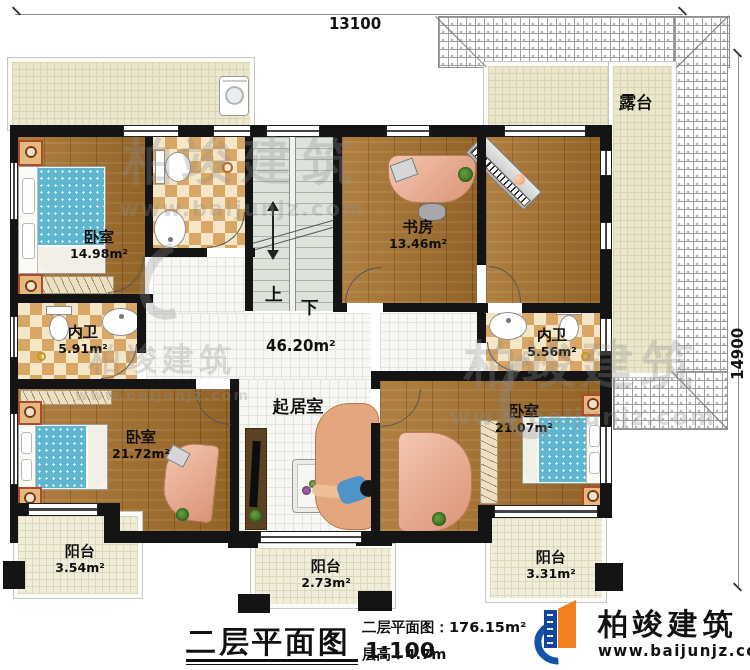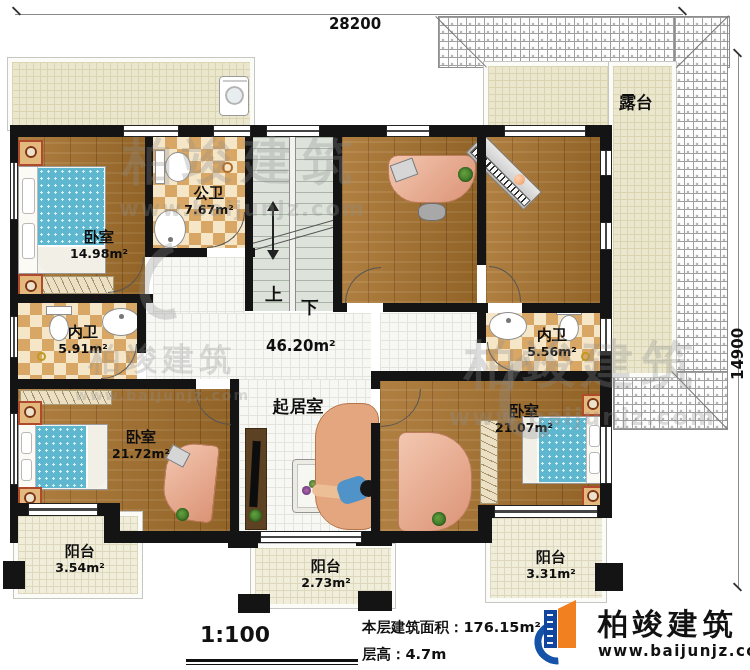--- a/index.html
+++ b/index.html
@@ -34,21 +34,21 @@
 .mon{position:absolute;background:linear-gradient(180deg,#9a9a9a,#3f3f3f);border:1px solid #2c2c2c}
 </style>
 </head>
 <body>
 
 <div id="plan">
 
   <i class="abs" style="left:15px;top:14px;width:668px;border-top:1px solid #8a8a8a"></i>
   <i class="tick" style="left:11px;top:10px;transform:rotate(45deg)"></i>
   <i class="tick" style="left:677px;top:10px;transform:rotate(45deg)"></i>
-  <div class="dim" style="left:310px;top:15px;width:90px;text-align:center">28200</div>
+  <div class="dim" style="left:310px;top:15px;width:90px;text-align:center">13100</div>
   <i class="abs" style="left:738px;top:55px;height:533px;border-left:1px solid #8a8a8a"></i>
   <i class="tick" style="left:732px;top:52px;transform:rotate(45deg)"></i>
   <i class="tick" style="left:732px;top:586px;transform:rotate(45deg)"></i>
   <div class="dim" style="left:712px;top:345px;width:52px;text-align:center;transform:rotate(-90deg)">14900</div>
 
   <div class="tiles" style="left:438px;top:16px;width:292px;height:52px"></div>
   <div class="tiles" style="left:674px;top:16px;width:54px;height:414px"></div>
   <div class="tiles" style="left:613px;top:371px;width:115px;height:59px"></div>
   <i class="abs" style="left:436px;top:16px;width:72px;border-top:1px solid #777;transform:rotate(45deg);transform-origin:0 0;z-index:3"></i>
   <i class="abs" style="left:729px;top:16px;width:74px;border-top:1px solid #777;transform:rotate(135deg);transform-origin:0 0;z-index:3"></i>
@@ -250,23 +250,23 @@
     <i class="abs" style="left:0;top:1px;width:16px;height:64px;background:#f1efe6;border-right:2px solid #fff;border-radius:4px 0 0 14px"></i>
   </div>
   <div class="furn sal" style="left:398px;top:432px;width:74px;height:100px;border-radius:8px 42px 42px 8px"></div>
   <div class="mon" style="left:412px;top:452px;width:36px;height:44px;transform:rotate(10deg)"></div>
   <i class="plant" style="left:432px;top:512px;width:14px;height:14px"></i>
 
   <div class="lbl" style="left:55px;top:228px;width:88px">
     <div class="nm">卧室</div>
     <div class="ar">14.98m²</div>
   </div>
-  <div class="lbl" style="left:178px;top:184px;width:62px">
-    <div class="nm">公卫</div>
-    <div class="ar">7.67m²</div>
+  <div class="lbl" style="left:385px;top:218px;width:66px">
+    <div class="nm">书房</div>
+    <div class="ar">13.46m²</div>
   </div>
   <div class="lbl" style="left:52px;top:323px;width:62px">
     <div class="nm">内卫</div>
     <div class="ar">5.91m²</div>
   </div>
   <div class="lbl" style="left:521px;top:326px;width:62px">
     <div class="nm">内卫</div>
     <div class="ar">5.56m²</div>
   </div>
   <div class="lbl" style="left:266px;top:337px;width:64px;font-size:15px">46.20m²</div>
@@ -301,26 +301,27 @@
     <div style="font-size:23px;letter-spacing:2px;margin-top:4px">www.baijunjz.com</div>
   </div>
   <div class="wm" style="left:35px;top:338px;width:255px">
     <div style="font-size:32px;letter-spacing:5px">柏竣建筑</div>
     <div style="font-size:14px;letter-spacing:2px;margin-top:5px">www.baijunjz.com</div>
   </div>
   <i class="wm" style="left:142px;top:238px;width:64px;height:84px;border:10px solid transparent;border-bottom-color:#8f8f8f;border-left-color:#8f8f8f;border-radius:50%;transform:rotate(30deg)"></i>
   <i class="wm" style="left:500px;top:348px;width:74px;height:92px;border:11px solid transparent;border-bottom-color:#8f8f8f;border-left-color:#8f8f8f;border-radius:50%;transform:rotate(18deg)"></i>
 
   <div class="abs" style="left:186px;top:622px;display:flex;align-items:flex-end;z-index:40">
+    <div style="font-size:30px;font-weight:900;letter-spacing:3px">二层平面图</div>
     <div style="font-size:22px;font-weight:700;margin-left:14px">1:100</div>
   </div>
   <i class="abs" style="left:186px;top:659px;width:172px;height:2.5px;background:#111;z-index:40"></i>
   <i class="abs" style="left:186px;top:664px;width:172px;height:1px;background:#111;z-index:40"></i>
   <div class="abs" style="left:362px;top:618px;font-size:14.5px;font-weight:700;z-index:40">
-    <div><span>本层建筑面积：</span><span>176.15m²</span></div>
+    <div><span>二层平面图：</span><span>176.15m²</span></div>
     <div style="margin-top:8px"><span>层高：</span><span>4.7m</span></div>
   </div>
 
   <div class="abs" style="left:534px;top:598px;width:58px;height:68px;z-index:40">
     <i class="abs" style="left:0;top:24px;width:44px;height:42px;border:7px solid #1553a8;border-top-color:transparent;border-right-color:transparent;border-radius:50%;transform:rotate(40deg)"></i>
     <i class="abs" style="left:24px;top:2px;width:18px;height:48px;background:#f08020;clip-path:polygon(0 18%,100% 0,100% 100%,0 100%)"></i>
     <i class="abs" style="left:10px;top:12px;width:13px;height:38px;background:#12459e;background-image:repeating-linear-gradient(180deg,rgba(255,255,255,.95) 0 2px,transparent 2px 7px);background-size:6px 86%;background-position:3px 4px;background-repeat:no-repeat"></i>
   </div>
   <div class="abs" style="left:598px;top:604px;font-size:30px;font-weight:900;letter-spacing:5px;z-index:40">柏竣建筑</div>
   <div class="abs" style="left:598px;top:642px;font-size:15px;font-weight:800;letter-spacing:1.5px;z-index:40">www.baijunjz.com</div>

